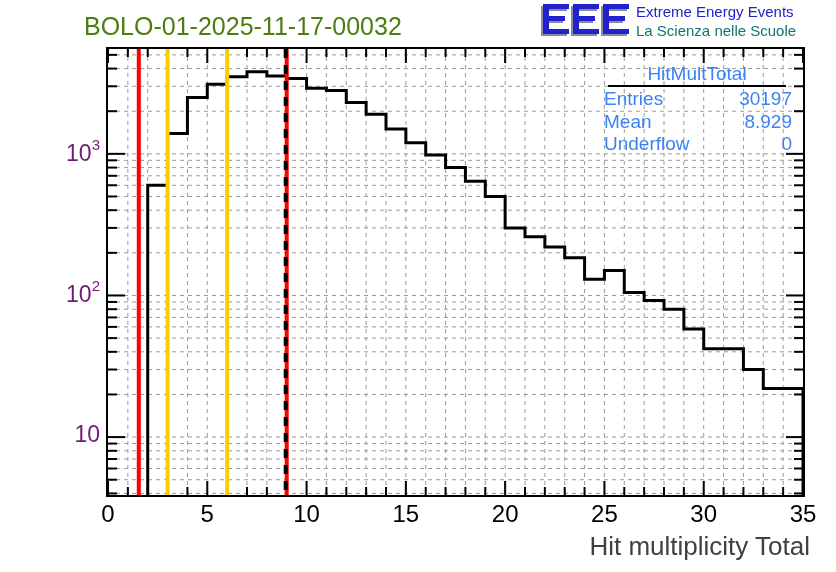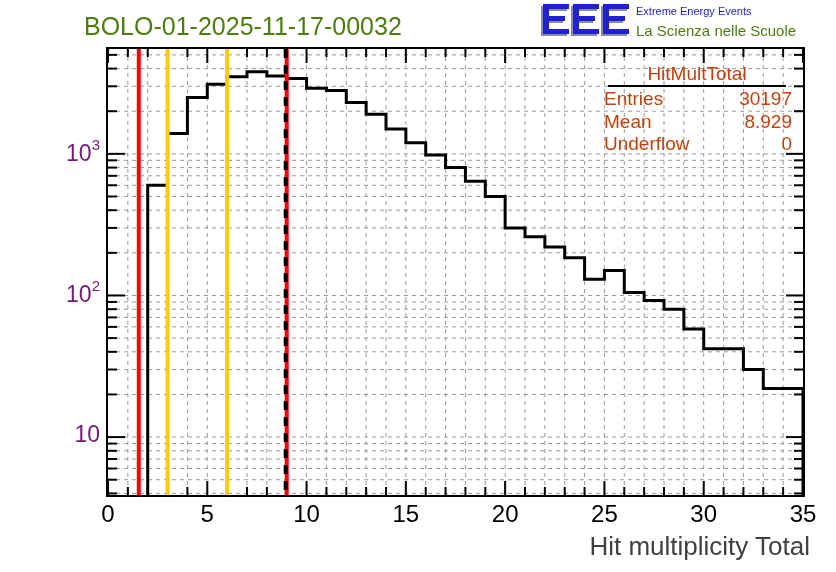--- a/index.html
+++ b/index.html
@@ -30,24 +30,24 @@
   }
   .logo-mark{
     position:absolute;left:0;top:2px;
     width:90px;height:36px;
   }
   .logo-text{
     position:absolute;left:96px;top:0px;
     line-height:19px;
   }
   .logo-line1{
-    font-size:11px;color:#2222cc;white-space:nowrap;font-weight:normal;
+    font-size:15px;color:#2222cc;white-space:nowrap;font-weight:normal;
   }
   .logo-line2{
-    font-size:15px;color:#4d7c0f;white-space:nowrap;font-weight:normal;text-align:center;
+    font-size:15px;color:#0f766e;white-space:nowrap;font-weight:normal;text-align:center;
   }
 
   
   .plot-frame{
     position:absolute;
     left:106px; top:47px;
     width:699px; height:450px;
     border:2px solid #000;
     box-sizing:border-box;
     background:#fff;
@@ -76,21 +76,21 @@
     font-size:26px;color:#404040;
     white-space:nowrap;
   }
 
   
   .stats-box{
     position:absolute;
     left:600px; top:63px;
     width:194px;
     font-size:19px;
-    color:#c2410c;
+    color:#3b82f6;
     background:transparent;
   }
   .stats-title{
     text-align:center;
     border-bottom:2px solid #000;
     padding-bottom:0px;
     margin:0 8px 1px 8px;
     font-size:19px;
     line-height:22px;
   }

